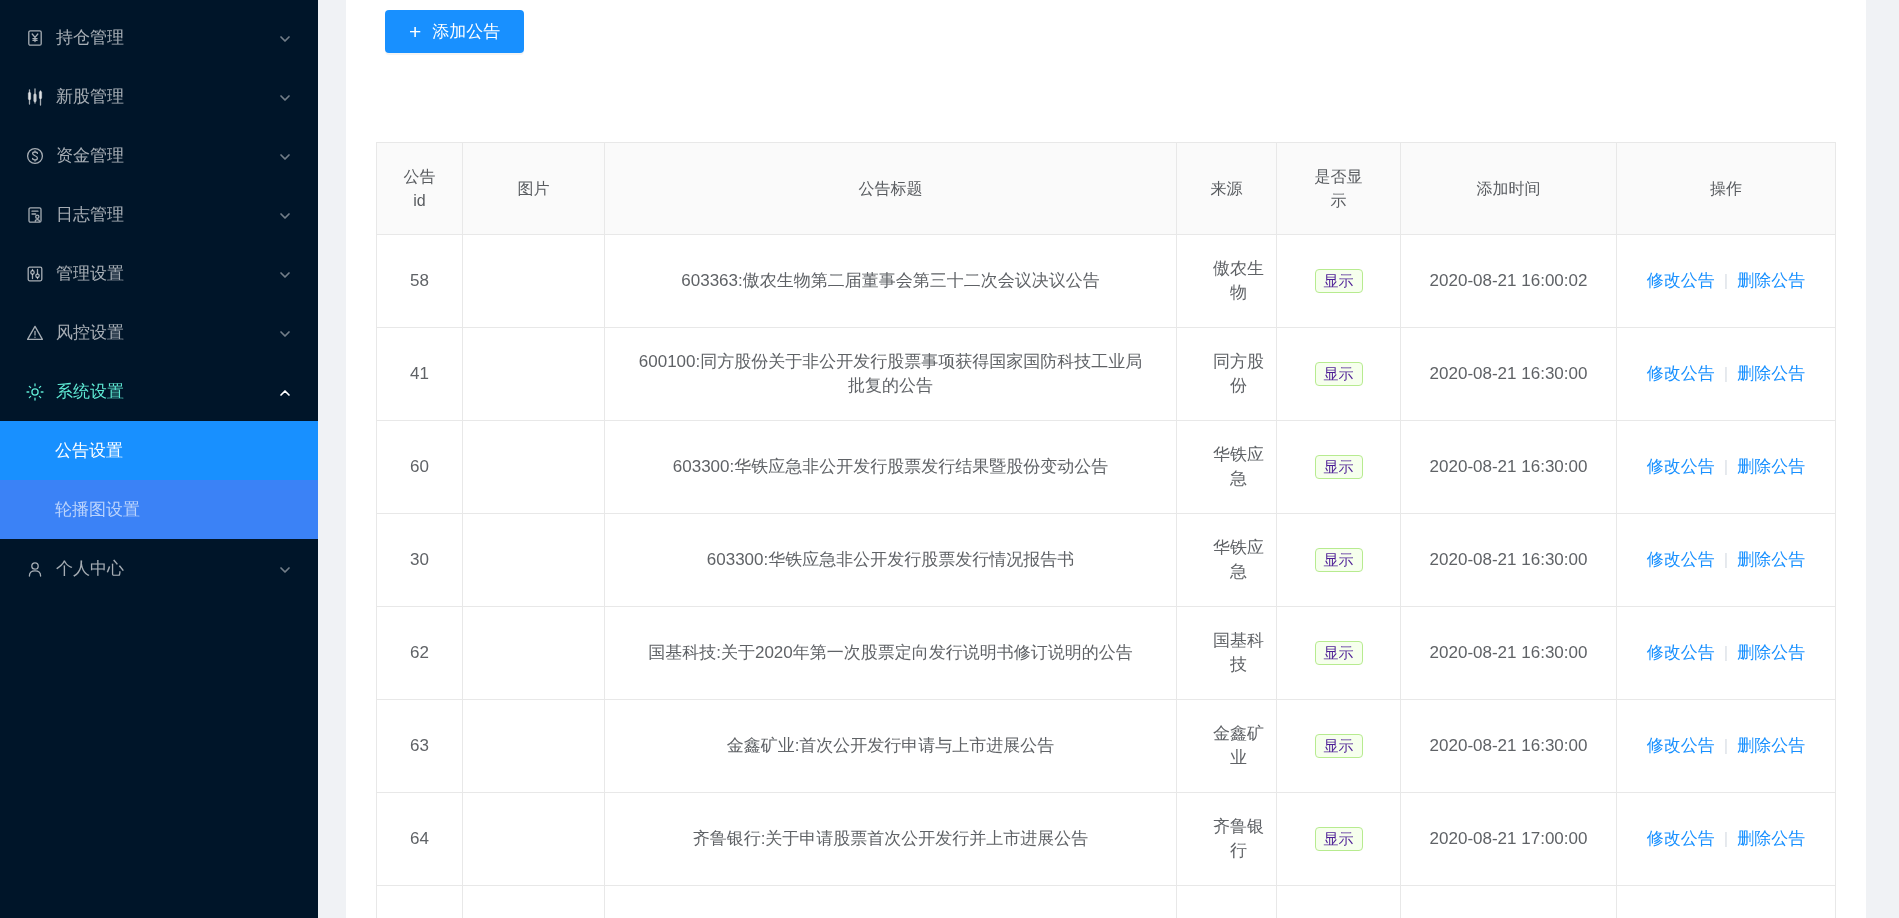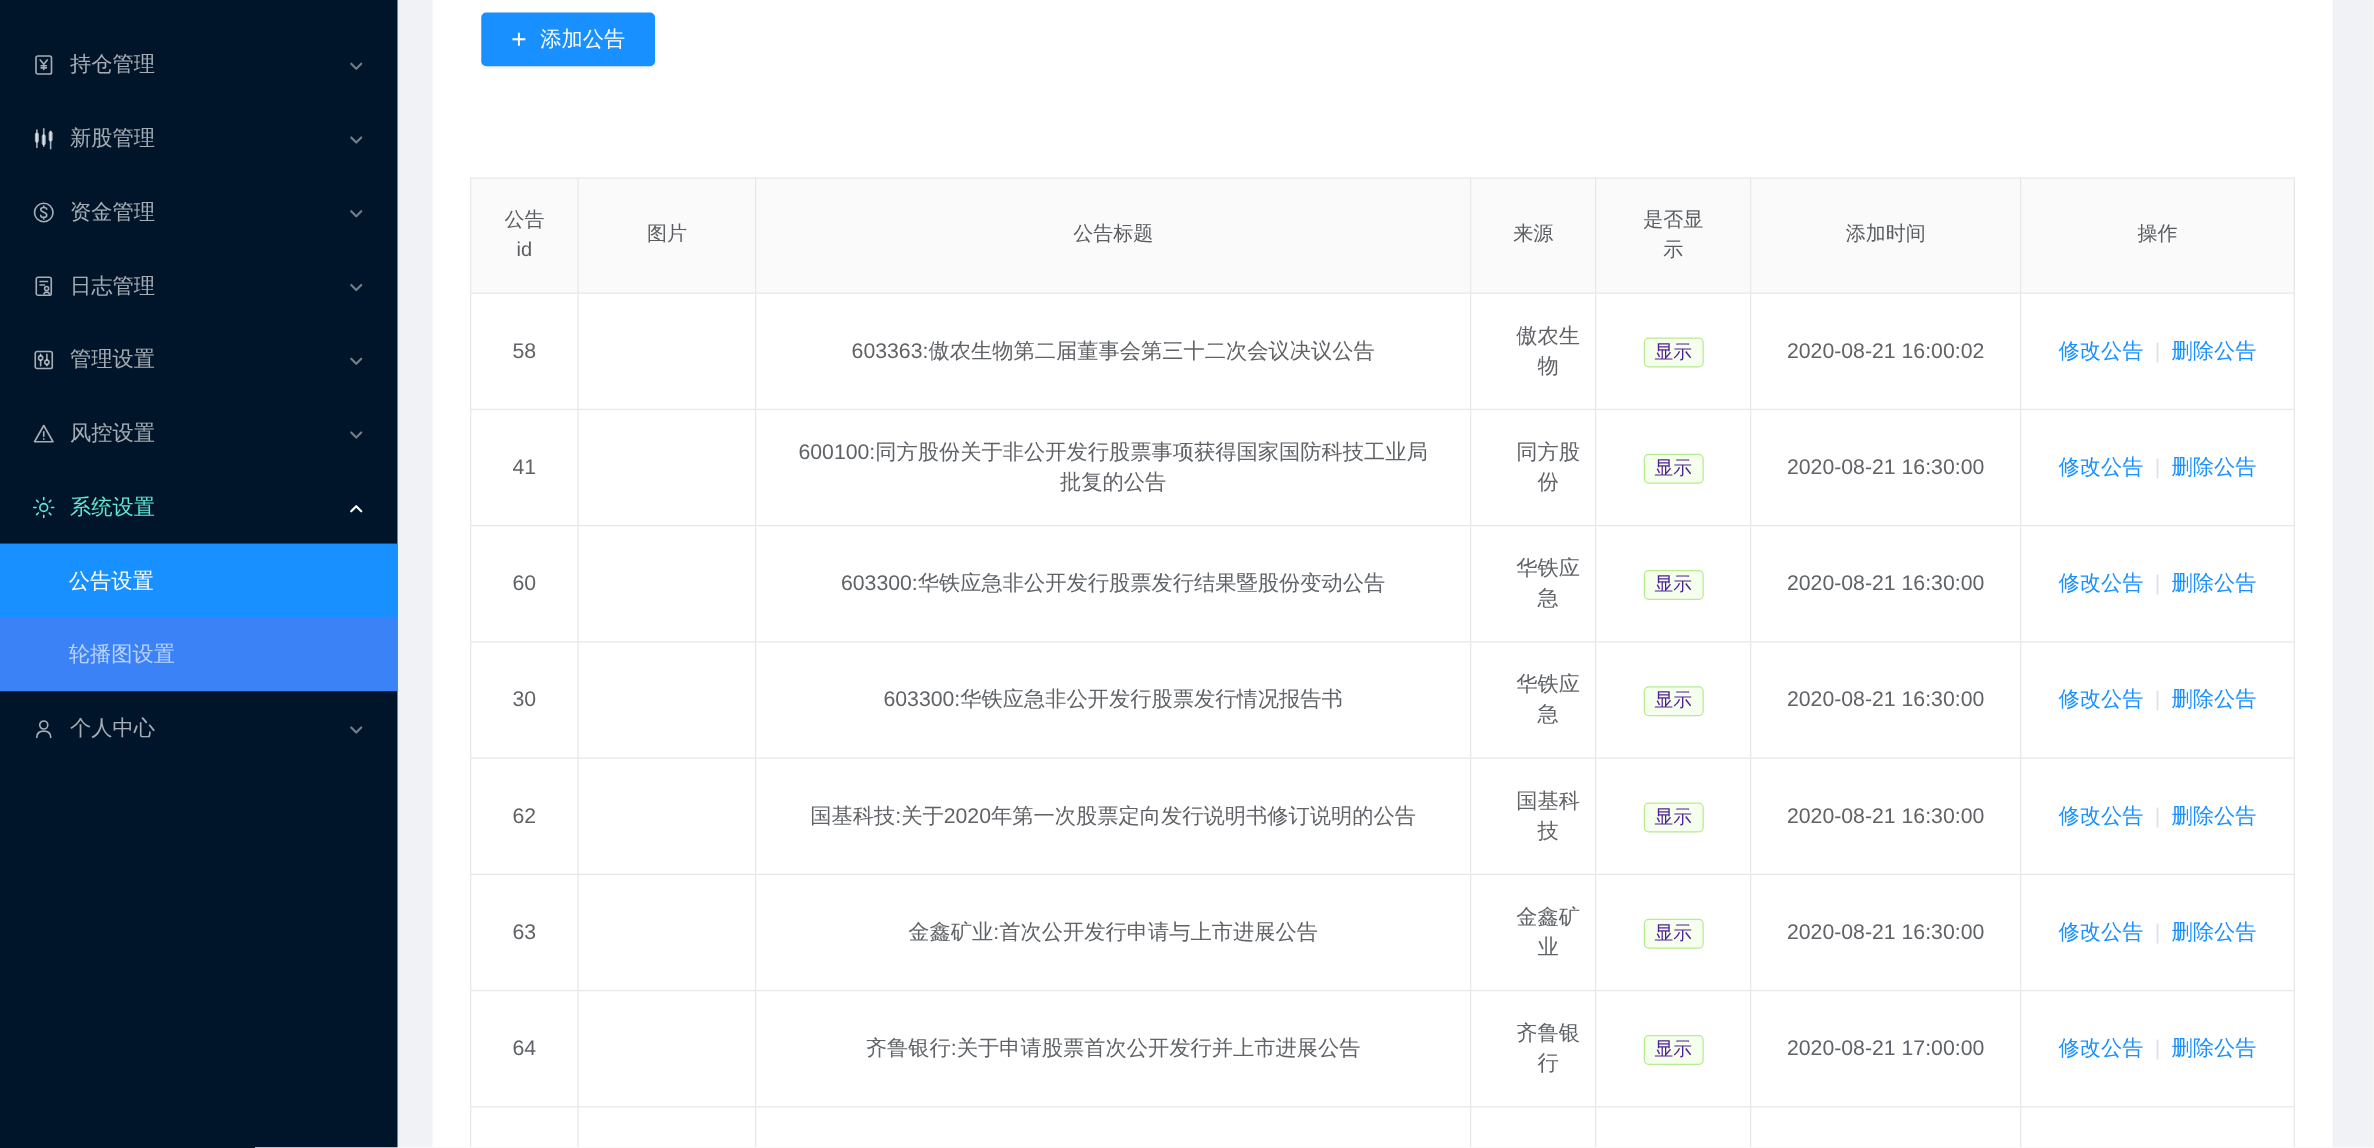--- a/index.html
+++ b/index.html
@@ -8,21 +8,21 @@
     background:#f0f2f5;
     font-family:"Liberation Sans",sans-serif;
     -webkit-font-smoothing:antialiased;
   }
   .app{display:flex;width:1899px;height:918px;overflow:hidden;}
 
   
   .sidebar{
     width:318px;flex:0 0 318px;height:918px;
     background:#001529;
-    padding-top:22px;box-sizing:border-box;
+    padding-top:8px;box-sizing:border-box;
     overflow:hidden;
   }
   .menu-item{
     height:59px;display:flex;align-items:center;
     padding:0 26px 0 26px;
     color:rgba(255,255,255,0.65);
     font-size:17px;cursor:pointer;user-select:none;
   }
   .menu-item .mi-icon{width:18px;height:18px;flex:0 0 18px;display:flex;align-items:center;justify-content:center;}
   .menu-item .mi-icon svg{display:block;}

